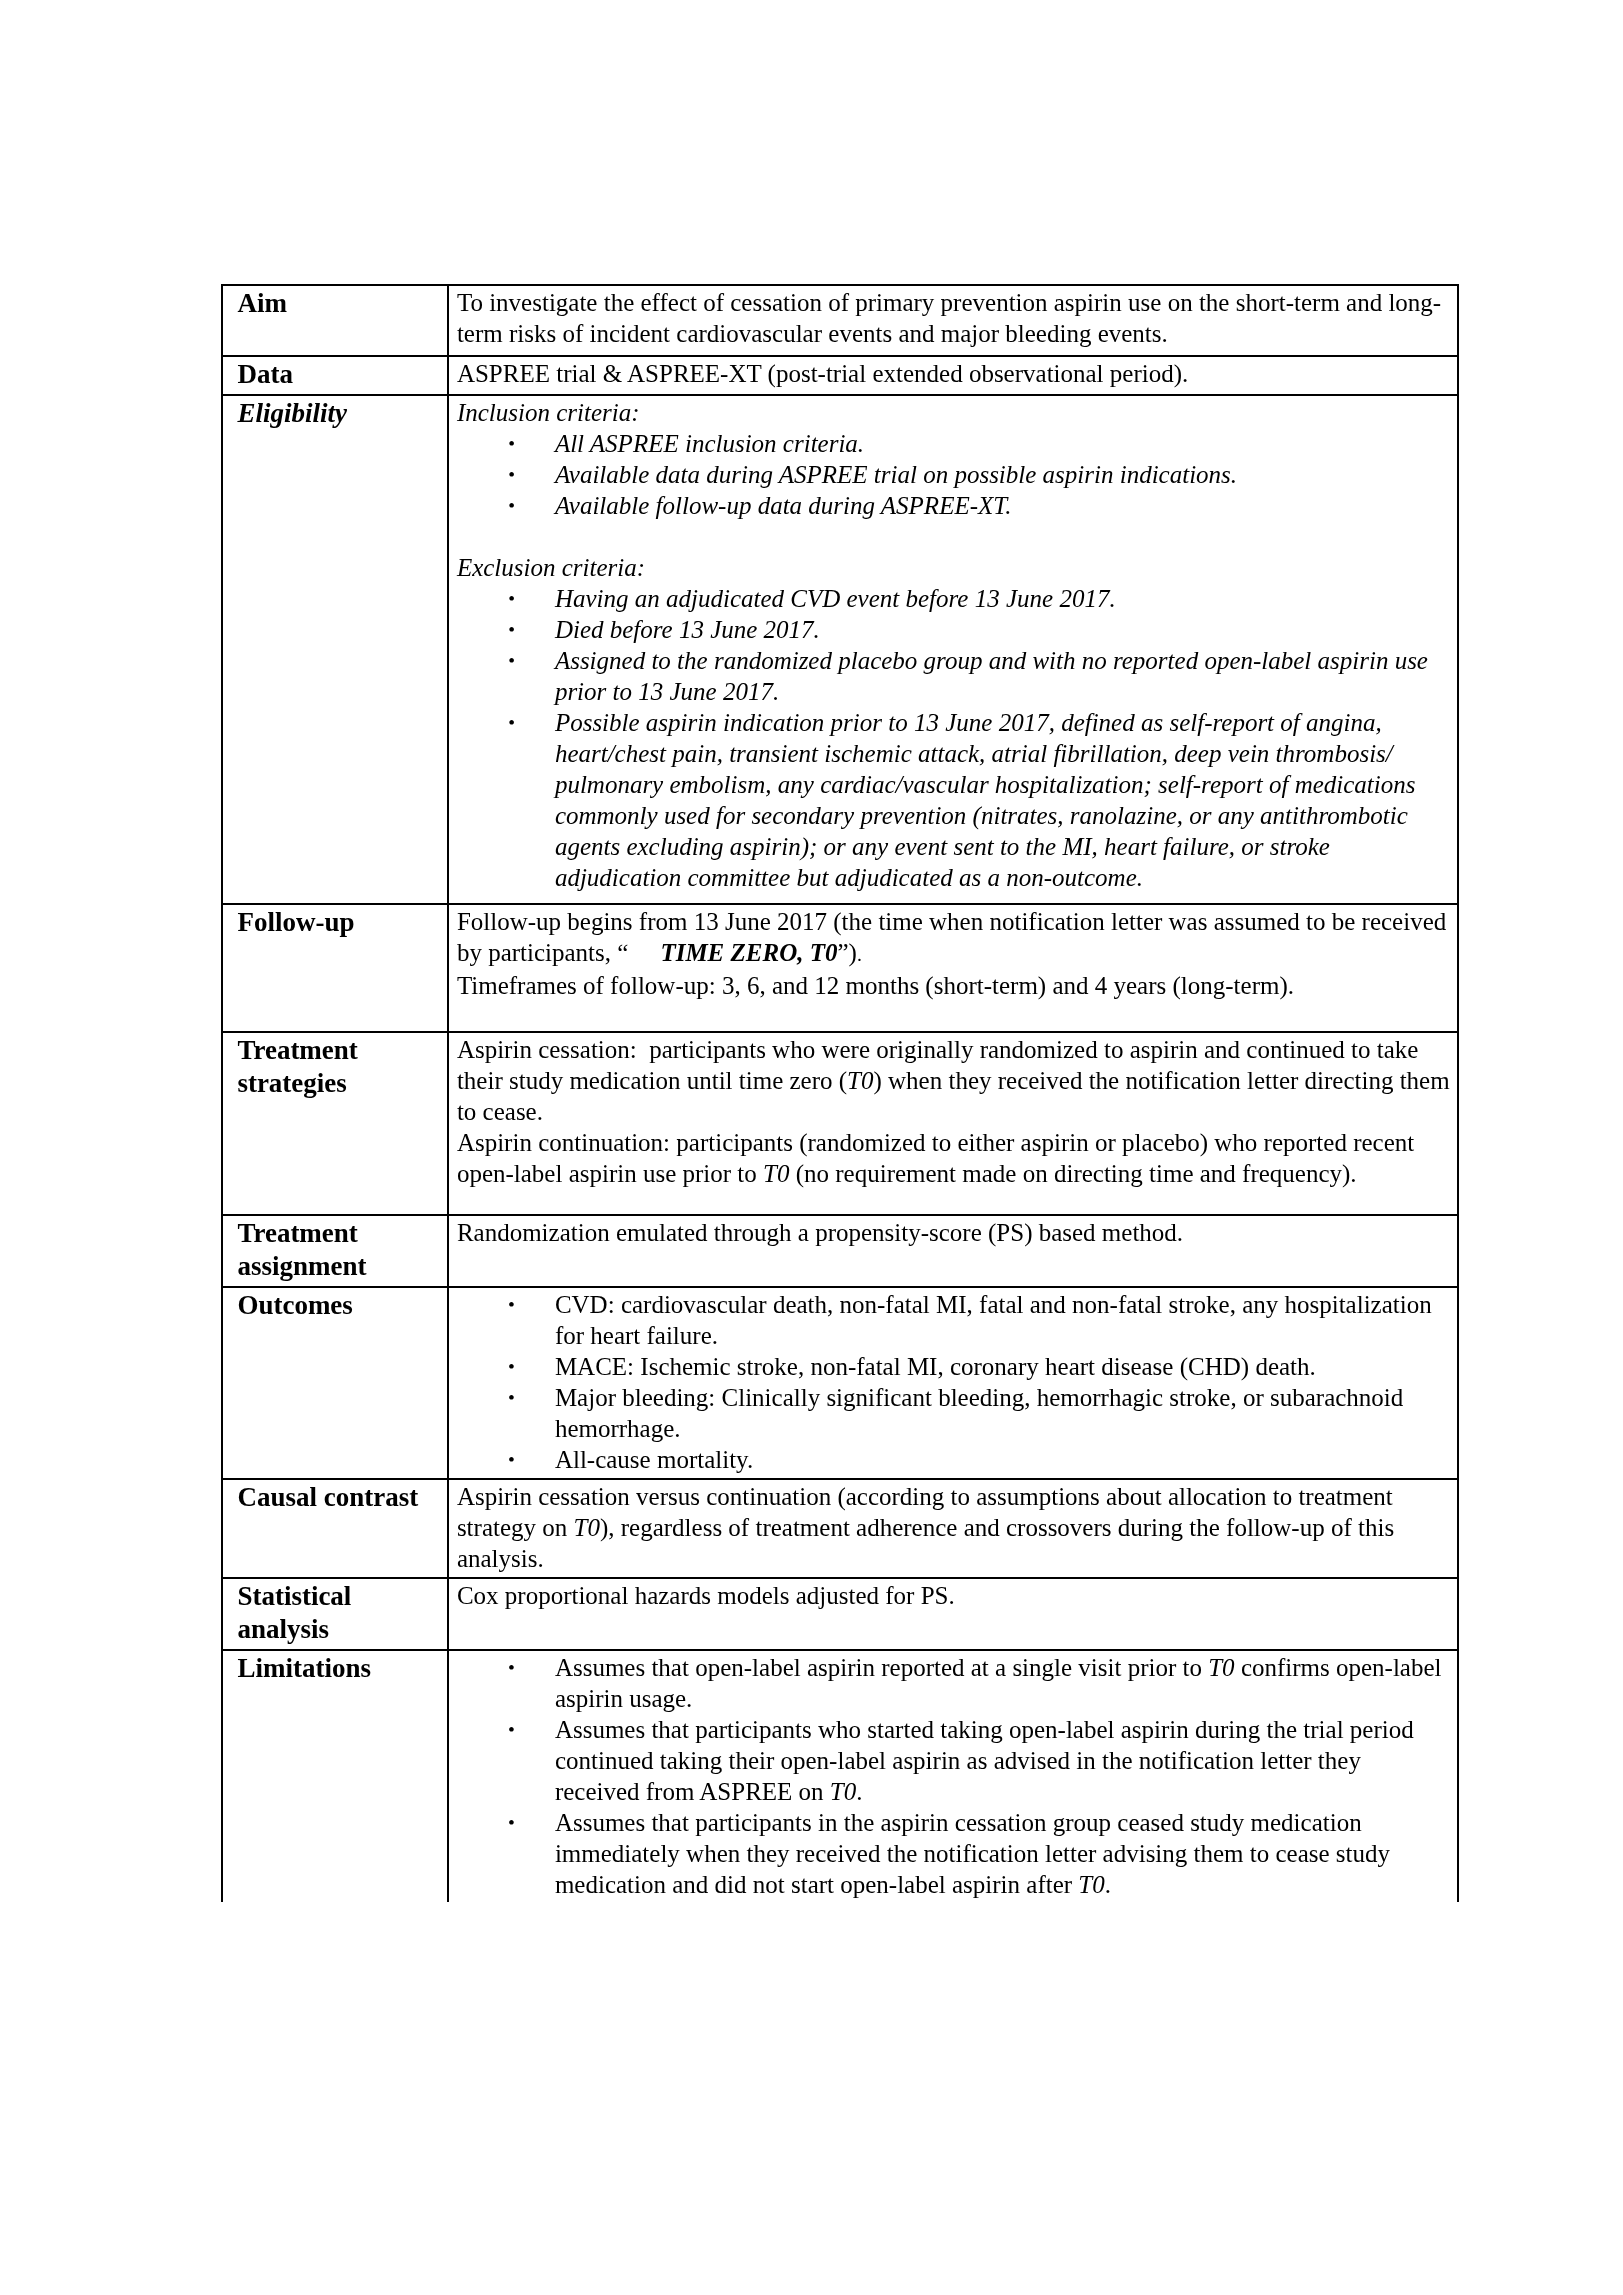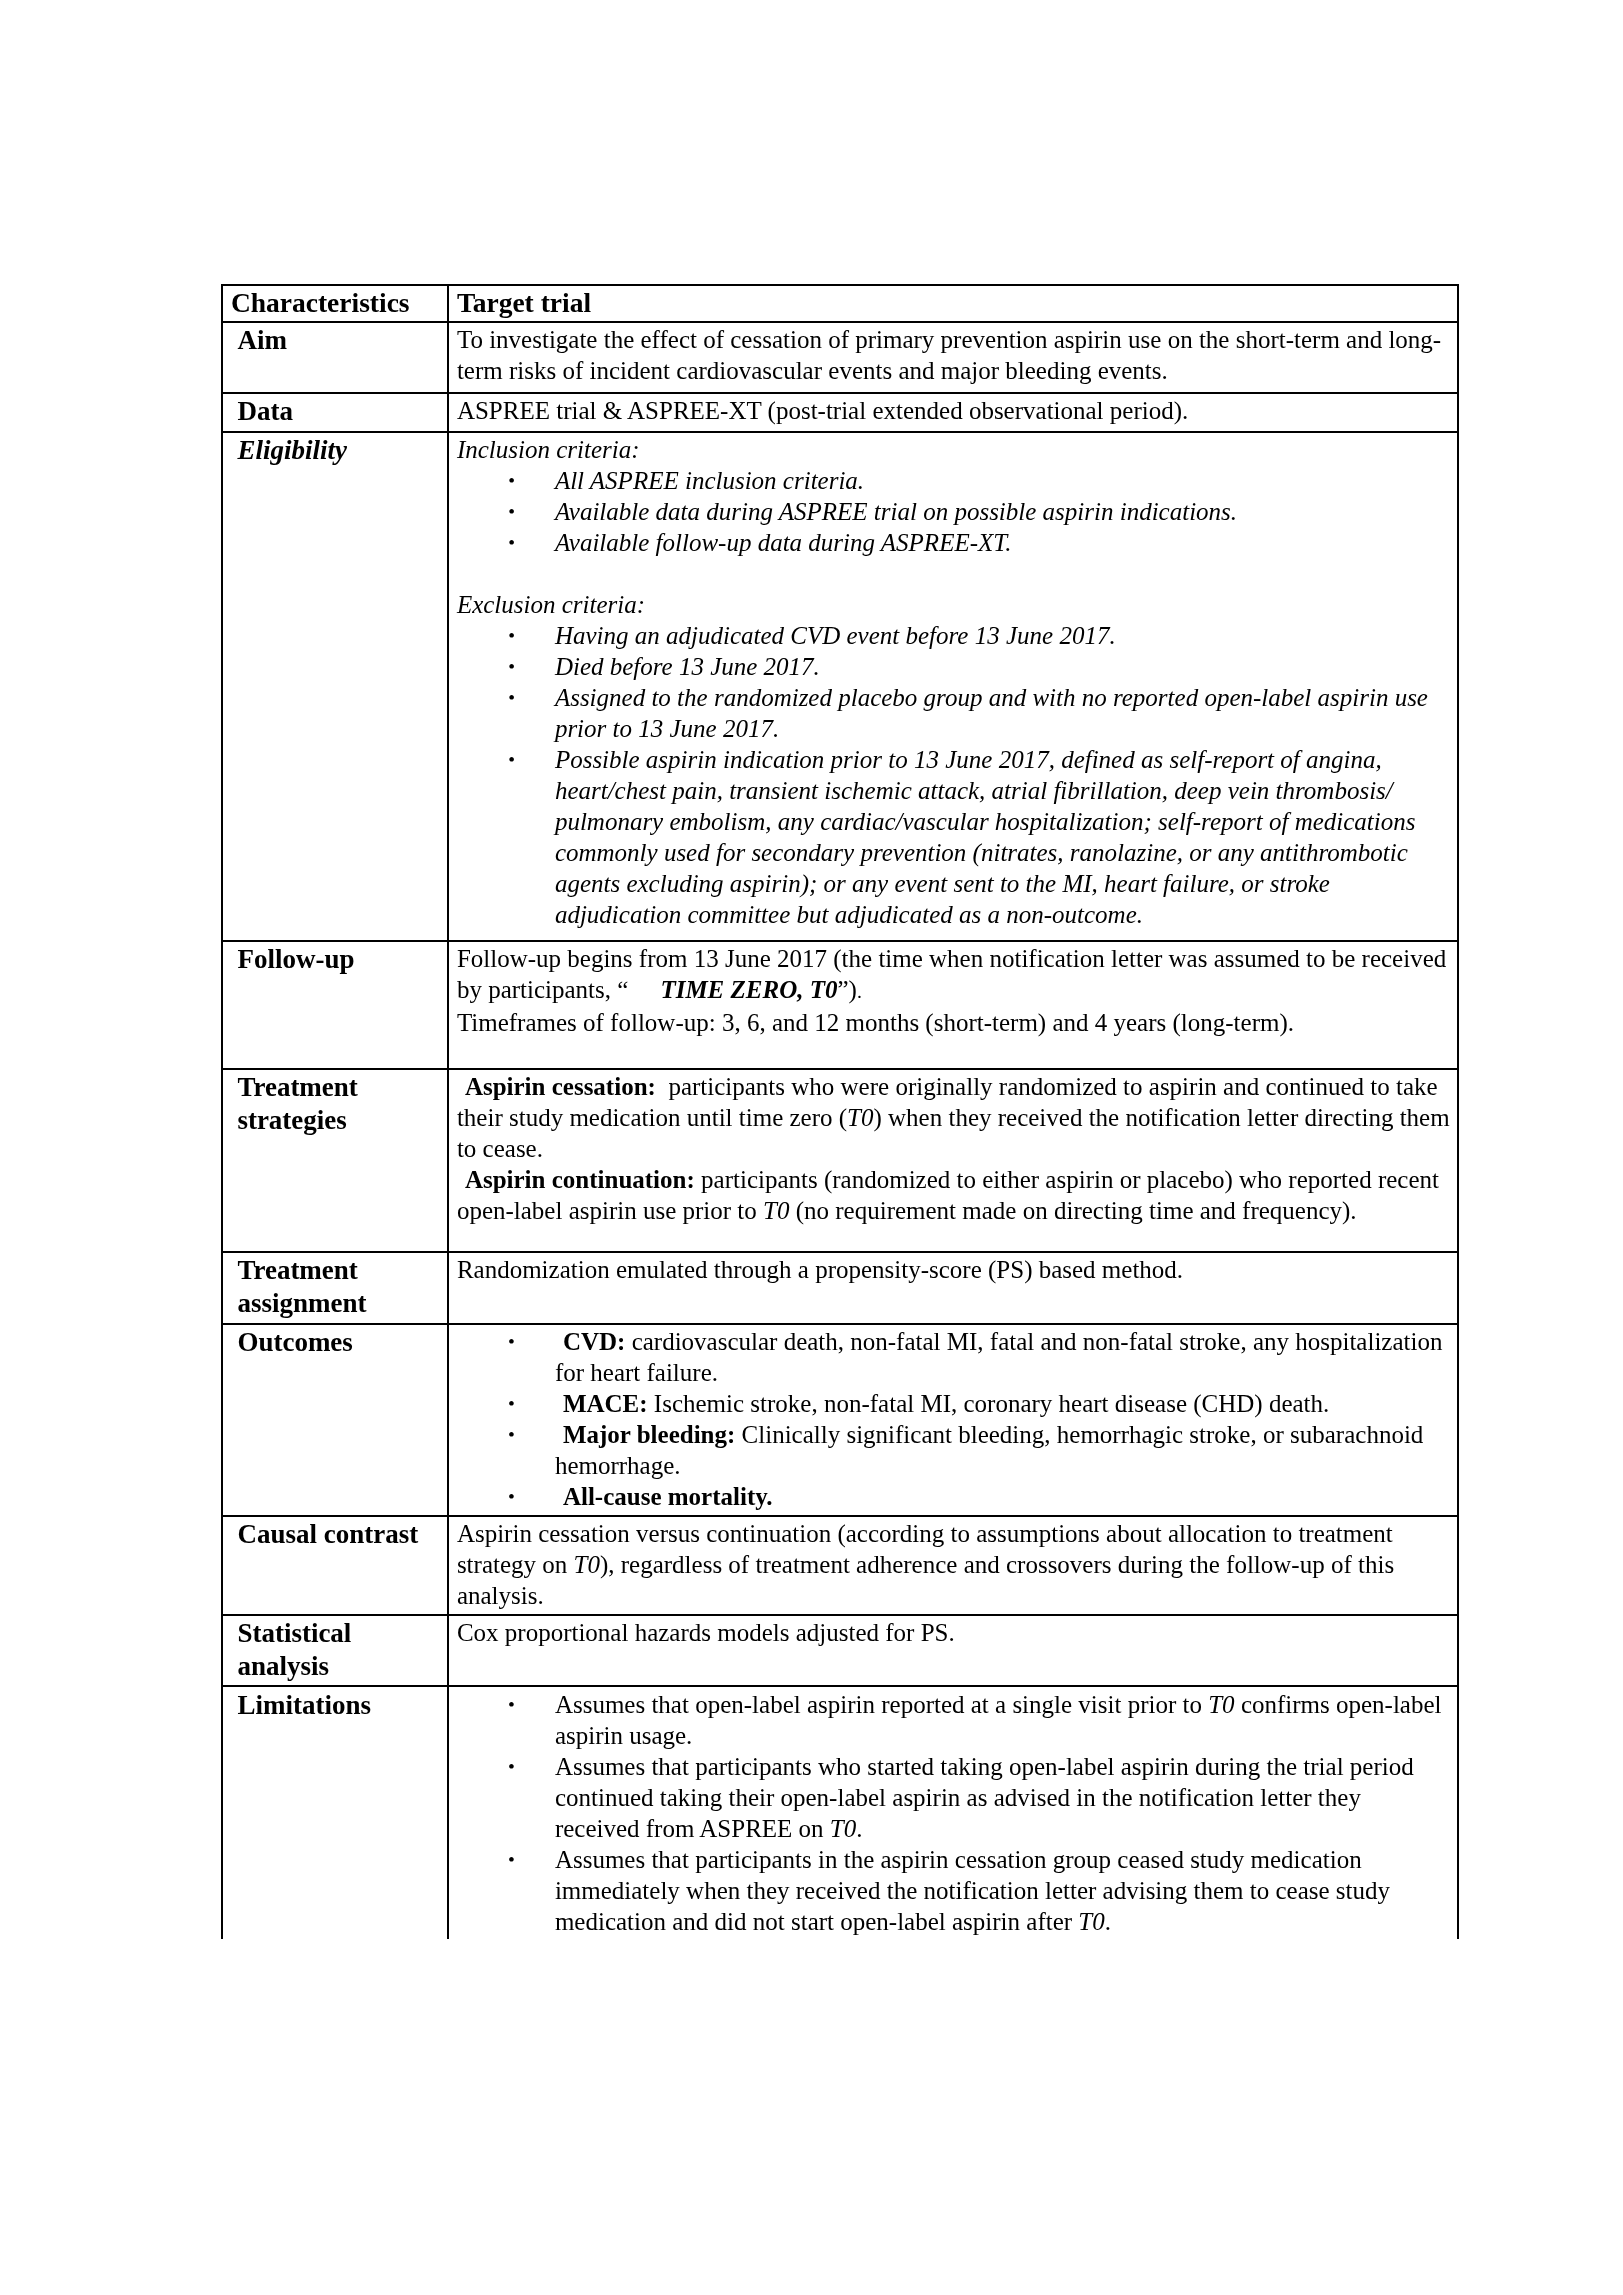--- a/index.html
+++ b/index.html
@@ -11,40 +11,36 @@
   #doc-table col.c2 { width: 1010px; }
   #doc-table td { border: 2.6px solid #000; vertical-align: top; padding: 1.3px 6.5px 2.6px 7.9px;
                   font-size: 25px; line-height: 31px; }
   #doc-table td.label { font-weight: bold; font-size: 27px; line-height: 33px; padding-left: 14.4px; }
   #doc-table tr.last td { border-bottom: none; }
   #doc-table tr.header td { font-weight: bold; font-size: 27.5px; line-height: 31px; }
   ul.bullets { margin: 0; padding: 0 0 0 98px; list-style: none; }
   ul.bullets li { position: relative; }
   ul.bullets li .dot { position: absolute; left: -47px; top: 0; font-size: 19.6px; }
   .gap { height: 31px; }
-  .b { font-weight: bold; margin-left: 8px; }
+  .b { font-weight: normal; }
   .i { font-style: italic; }
   .bi { font-weight: bold; font-style: italic; margin-left: 32px; }
   .small { font-size: 19.6px; }
   .p { display: block; }
 </style>
 </head>
 <body>
 
 <table id="doc-table">
   <colgroup>
       <col class="c1">
       <col class="c2">
     </colgroup>
 
   <tbody>
-      <tr class="header" style="height:34px;">
-    <td style="padding-left:7.9px;">Characteristics</td>
-    <td>Target trial</td>
-  </tr>
 
   <tr style="height:71px;margin-top:40px;">
     <td class="label">Aim</td>
     <td>To investigate the effect of cessation of primary prevention aspirin use on the short-term and long-term risks of incident cardiovascular events and major bleeding events.</td>
   </tr>
 
   <tr style="height:34px;">
     <td class="label">Data</td>
     <td>ASPREE trial &amp; ASPREE-XT (post-trial extended observational period).</td>
   </tr>

